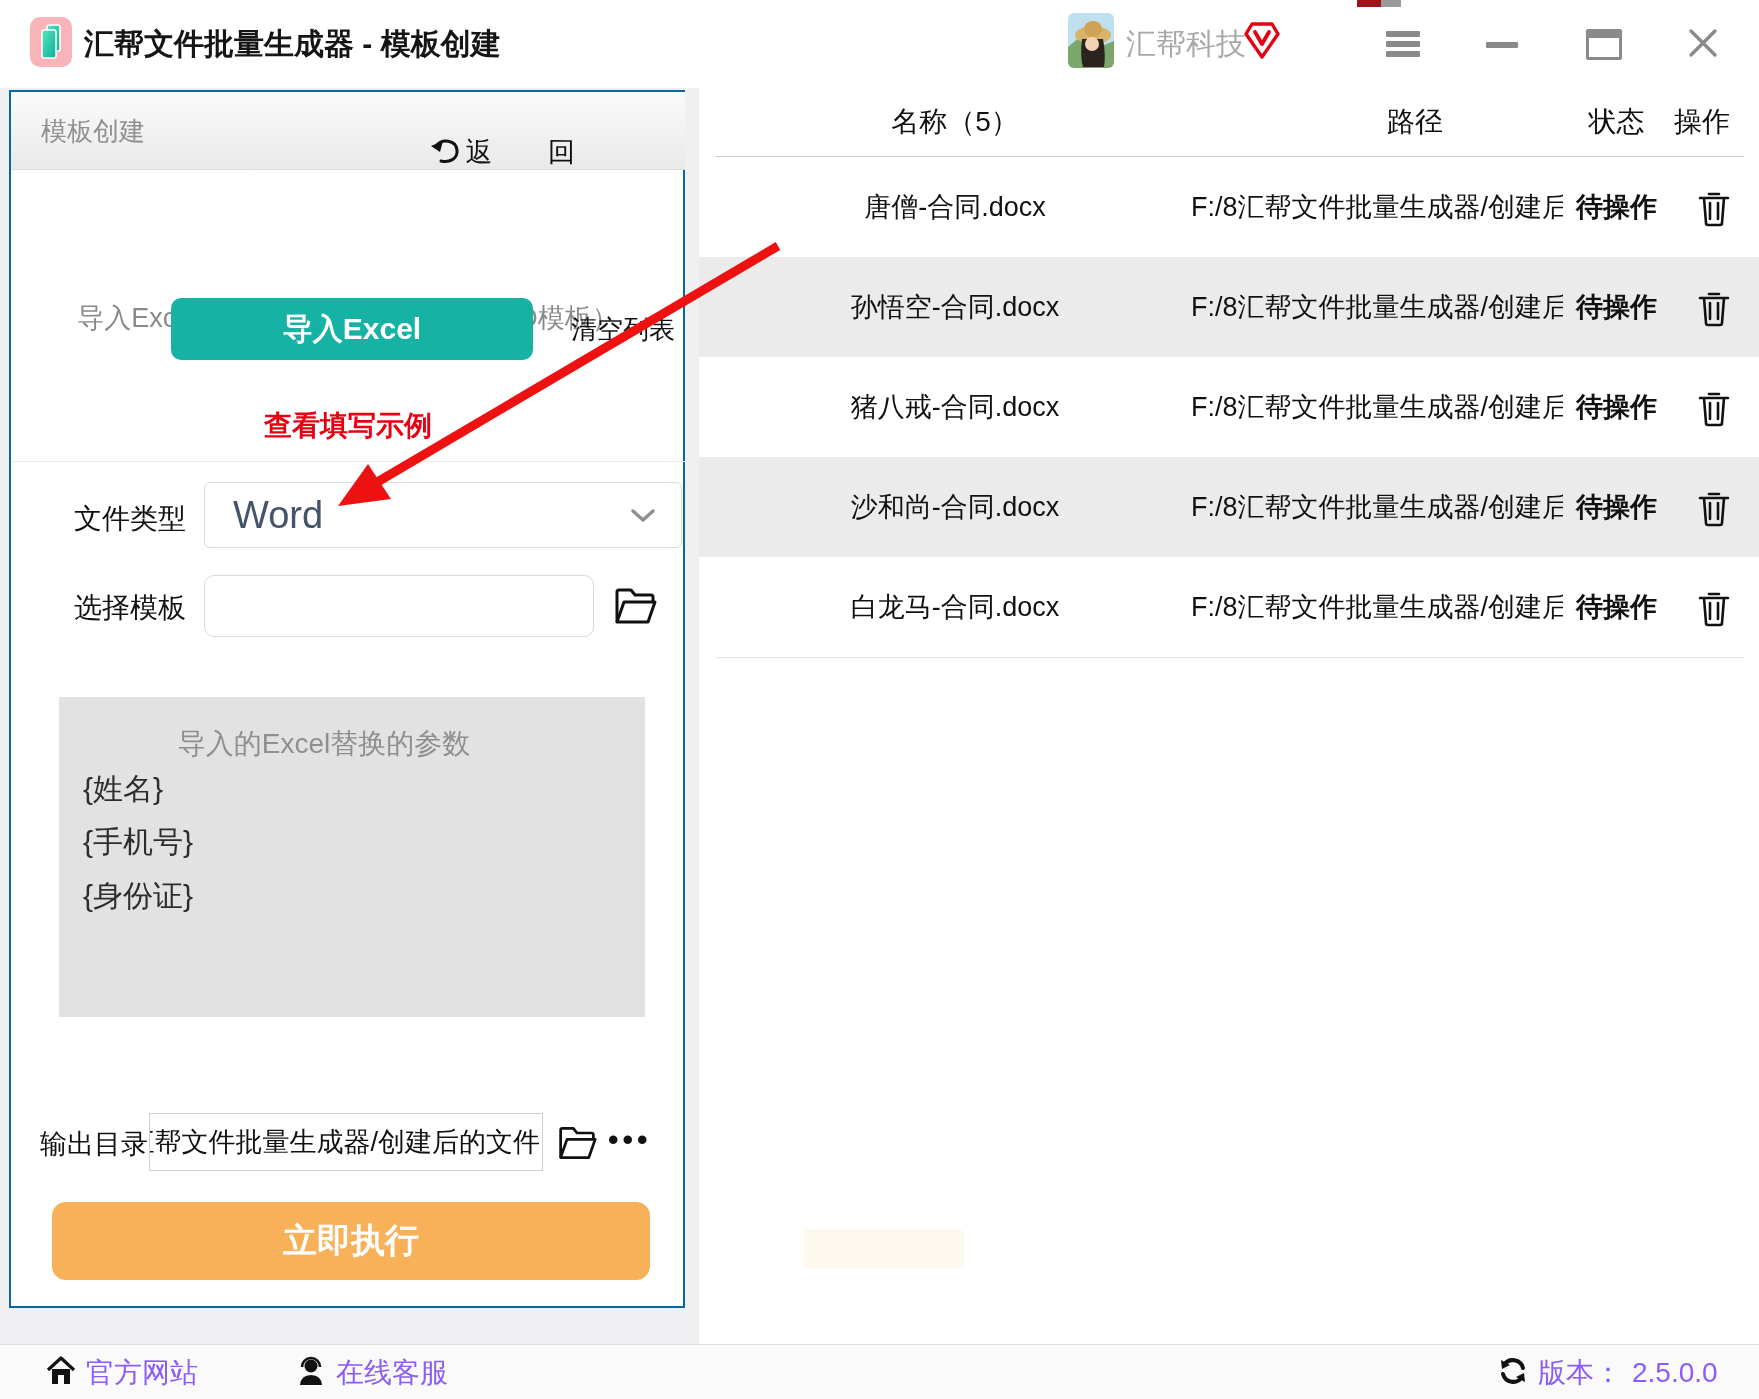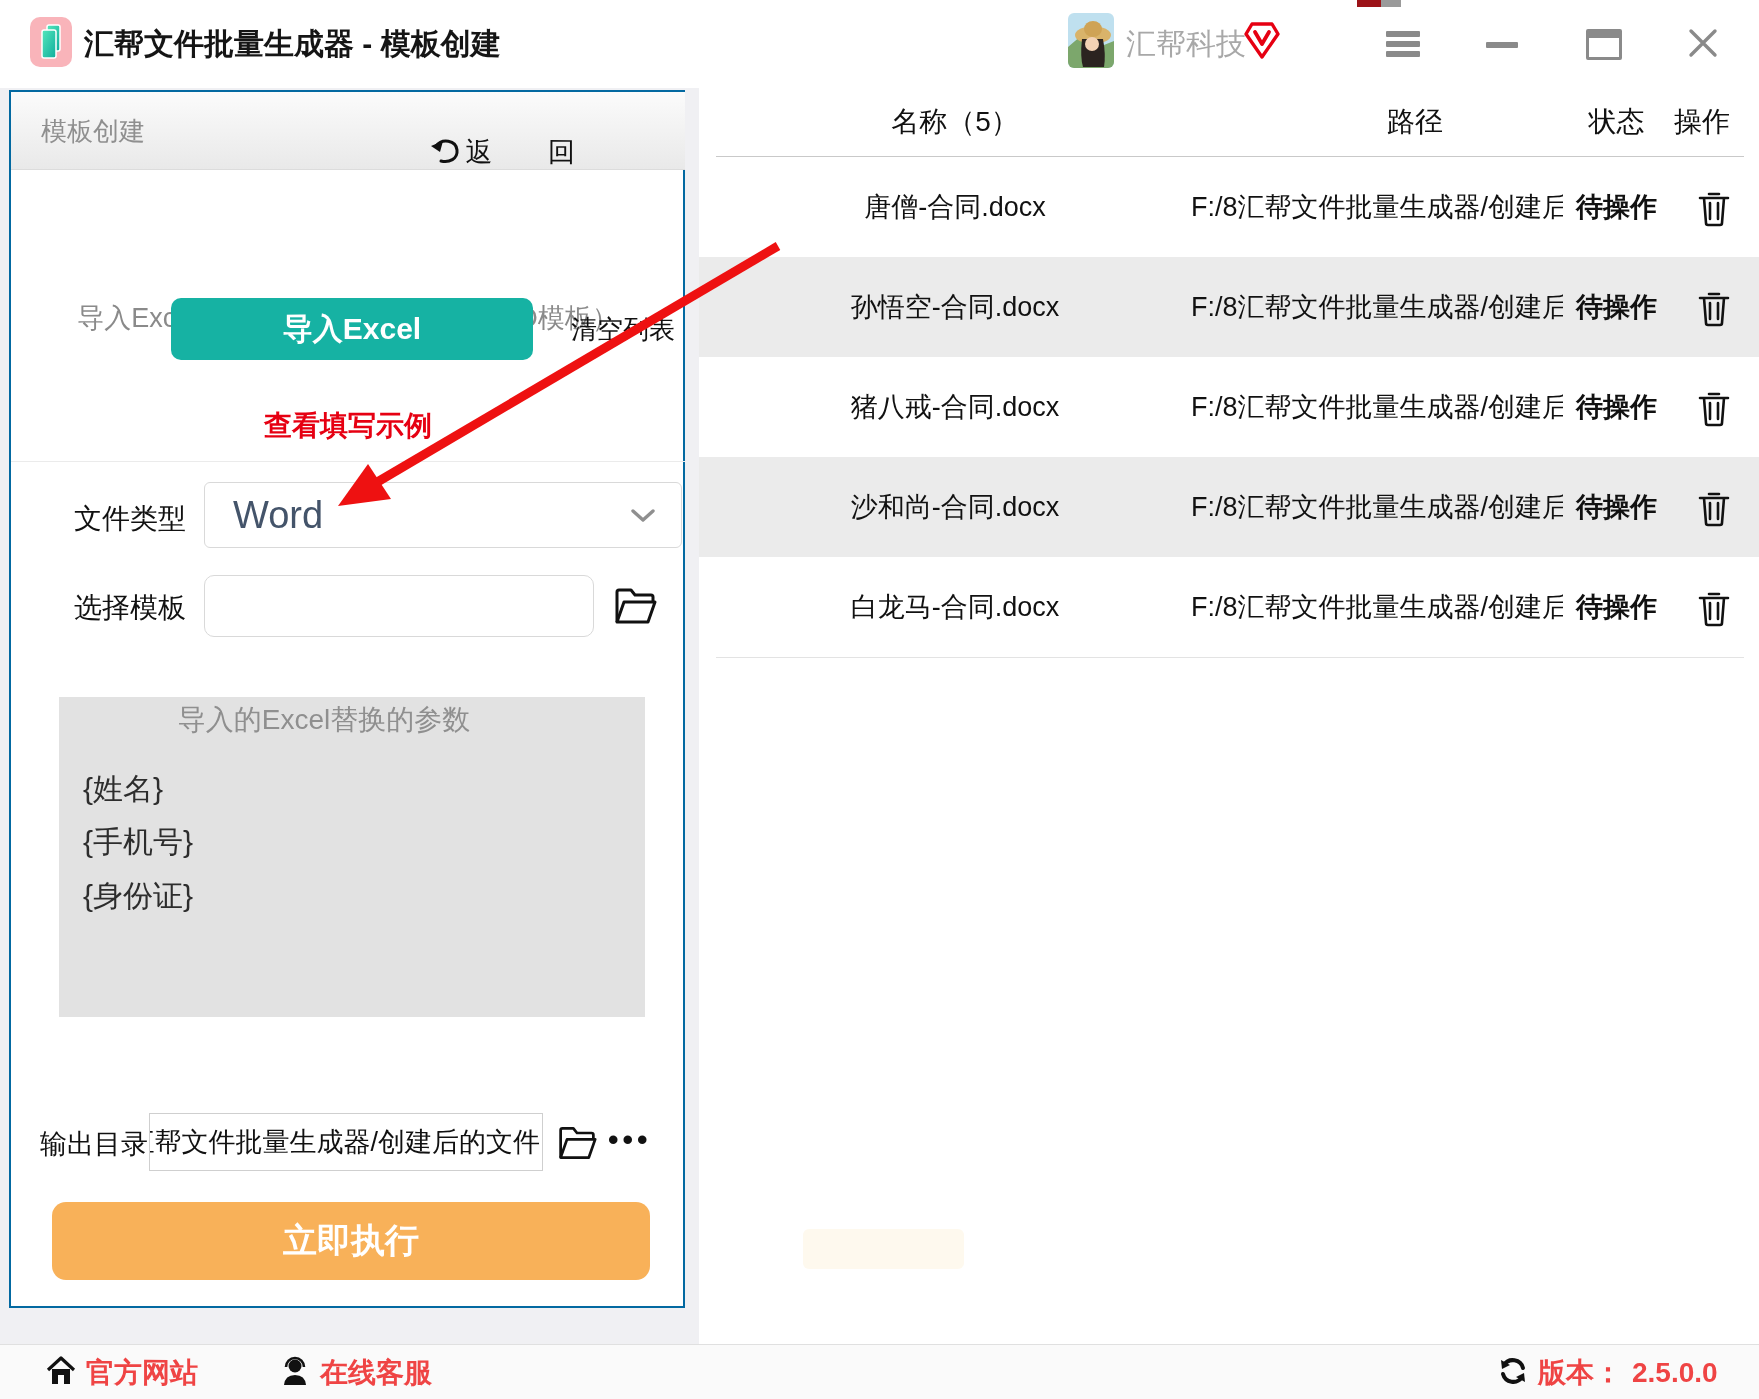--- a/index.html
+++ b/index.html
@@ -36,21 +36,21 @@
   .panel-divider{left:0;top:369px;width:674px;height:0;border-top:1px solid #ebebeb;}
   .field-label{font-size:28px;color:#111;white-space:nowrap;}
   .lbl-filetype{left:63px;top:408px;}
   .lbl-template{left:63px;top:497px;}
   .select-box{left:193px;top:390px;width:478px;height:66px;border:1px solid #d9d9d9;border-radius:6px;box-sizing:border-box;background:#fff;display:flex;align-items:center;cursor:pointer;}
   .select-value{margin-left:28px;font-size:38px;color:#44546a;}
   .select-chevron{position:absolute;right:26px;top:26px;}
   .template-input{left:193px;top:483px;width:390px;height:62px;border:1px solid #d9d9d9;border-radius:10px;box-sizing:border-box;background:#fff;}
   .folder-template{left:601px;top:492px;width:46px;height:44px;cursor:pointer;}
   .param-box{left:48px;top:605px;width:586px;height:320px;background:#e2e2e2;}
-  .param-title{left:0;top:4px;width:530px;text-align:center;font-size:28px;color:#8f8f8f;}
+  .param-title{left:0;top:28px;width:530px;text-align:center;font-size:28px;color:#8f8f8f;}
   .param-line{left:24px;font-size:30px;color:#2d2d2d;}
   .lbl-output{left:29px;top:1034px;font-size:27px;color:#111;white-space:nowrap;}
   .output-input{left:138px;top:1021px;width:394px;height:58px;border:1px solid #cfcfcf;box-sizing:border-box;background:#fff;display:flex;align-items:center;justify-content:flex-end;overflow:hidden;white-space:nowrap;}
   .output-text{font-size:27px;color:#111;white-space:nowrap;}
   .caret{display:inline-block;width:2px;height:34px;background:#111;margin-left:2px;}
   .folder-output{left:545px;top:1031px;width:42px;height:40px;cursor:pointer;}
   .dots-btn{left:597px;top:1021px;height:58px;line-height:54px;font-size:30px;font-weight:700;letter-spacing:4px;color:#111;cursor:pointer;}
   .exec-btn{left:41px;top:1110px;width:598px;height:78px;background:#f8b159;border-radius:14px;color:#fff;font-size:34px;font-weight:700;display:flex;align-items:center;justify-content:center;cursor:pointer;}
   
   .t-header{left:699px;top:88px;width:1060px;height:68px;}
@@ -64,23 +64,23 @@
   .t-row.stripe{background:#ebebeb;}
   .t-cell-name{position:absolute;left:0;top:0;width:512px;height:100px;line-height:100px;text-align:center;font-size:27px;color:#111;white-space:nowrap;}
   .t-cell-path{position:absolute;left:492px;top:0;width:372px;height:100px;line-height:100px;font-size:27px;color:#111;white-space:nowrap;overflow:hidden;}
   .t-cell-status{position:absolute;left:860px;top:0;width:115px;height:100px;line-height:100px;text-align:center;font-size:27px;color:#111;white-space:nowrap;font-weight:bold;}
   .t-cell-action{position:absolute;left:998px;top:32px;width:36px;height:38px;cursor:pointer;}
   .t-bottom-line{left:716px;top:657px;width:1028px;height:0;border-top:1px solid #e3e3e3;}
   .ghost-box{left:803px;top:1229px;width:161px;height:40px;background:#fdf4e0;opacity:0.55;border-radius:6px;}
   
   .footer{left:0;top:1344px;width:1759px;height:55px;background:#fafafa;border-top:1px solid #e0e0e0;box-sizing:border-box;}
   .footer-item{position:absolute;top:0;height:55px;display:flex;align-items:center;gap:10px;cursor:pointer;}
-  .footer-label{font-size:28px;color:#ef4444;white-space:nowrap;font-weight:bold;}
+  .footer-label{font-size:28px;color:#8b5cf6;white-space:nowrap;}
   .site-item{left:46px;}
-  .service-item{left:280px;}
+  .service-item{left:296px;}
   .version-item{left:1498px;cursor:default;}
   .arrow-layer{left:0;top:0;width:1759px;height:1399px;pointer-events:none;}
 </style>
 </head>
 <body>
 
 <div id="app">
 
   <div class="abs titlebar">
     <div class="abs app-icon">

